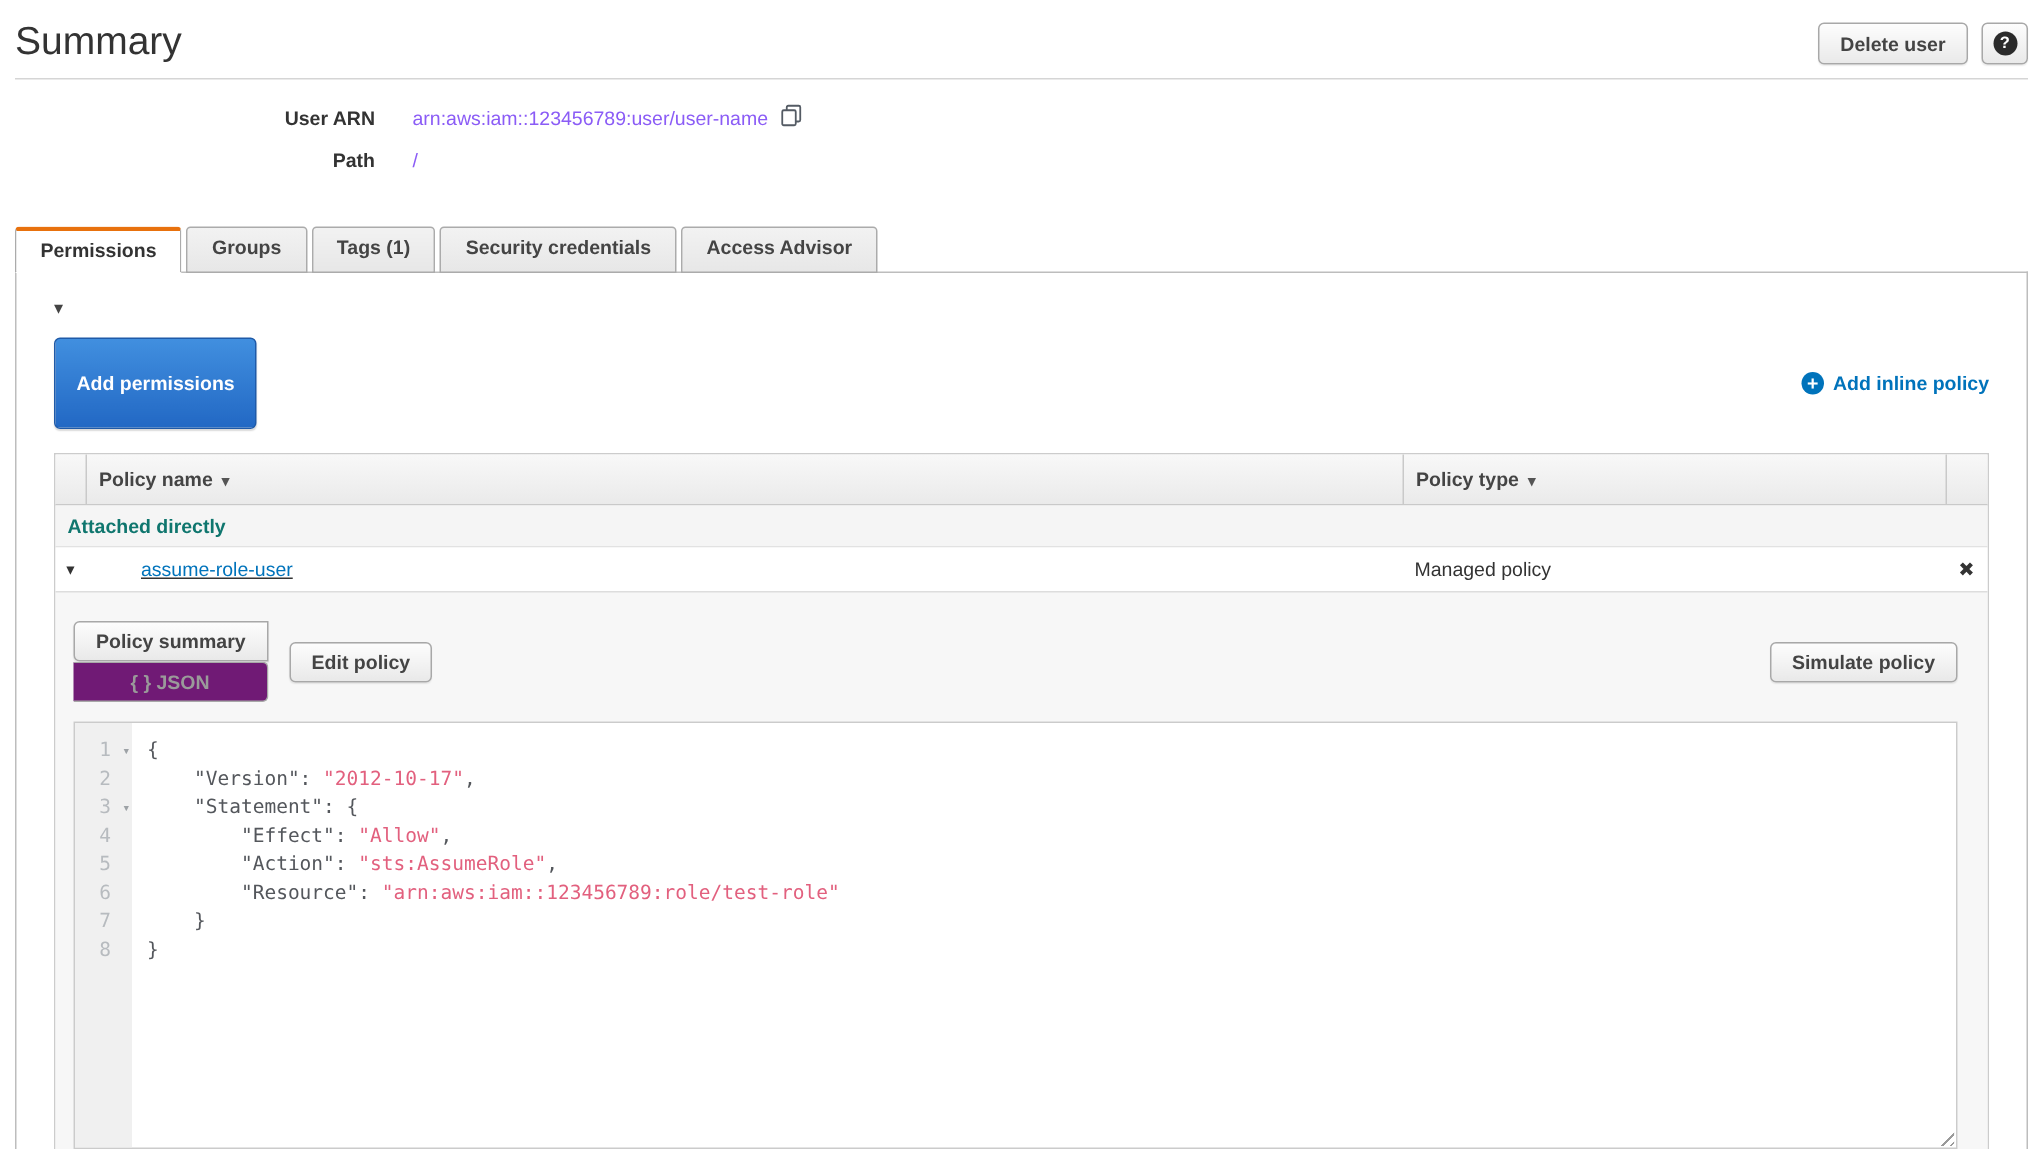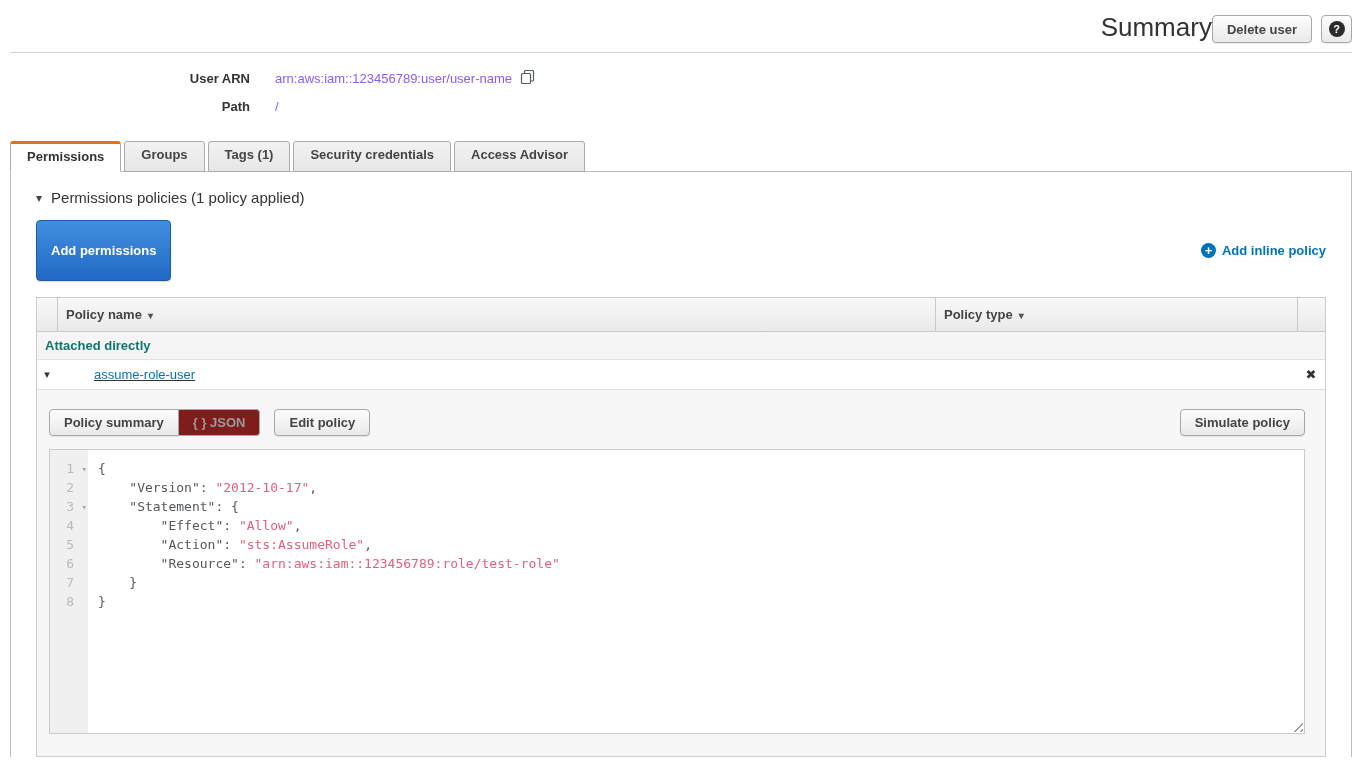--- a/index.html
+++ b/index.html
@@ -1,40 +1,40 @@
 <!DOCTYPE html>
 <html><head>
 <meta charset="utf-8">
 <style>
   * { box-sizing: border-box; }
   body { margin:0; background:#fff; color:#333; font-family:"Liberation Sans",sans-serif; font-size:13px; }
   .page { padding:0 10px; }
 
   
-  .page-header { display:flex; justify-content:flex-end; align-items:flex-start; padding-top:12px; }
+  .page-header { display:flex; justify-content:space-between; align-items:flex-start; padding-top:12px; }
   .page-title { font-size:26px; font-weight:400; margin:0; color:#333; }
   .header-actions { display:flex; gap:9px; padding-top:3px; }
   .btn { display:inline-flex; align-items:center; justify-content:center;
          background:linear-gradient(#fdfdfd,#e9e9e9); border:1px solid #a8a8a8; border-radius:4px;
          color:#444; font-weight:bold; font-size:13px; font-family:inherit;
          padding:5px 14px; cursor:pointer; box-shadow:0 1px 1px rgba(0,0,0,.08); }
   .btn-help { width:31px; padding:5px 0; }
   .help-circle { width:16px; height:16px; border-radius:50%; background:#2b2b2b; color:#fff;
                  font-size:11px; font-weight:bold; display:flex; align-items:center; justify-content:center; }
   .divider { border-bottom:1px solid #d5d5d5; margin-top:9px; }
 
   
   .details { margin-top:16px; }
   .detail-row { display:flex; align-items:center; margin-bottom:11px; }
   .detail-label { width:240px; text-align:right; font-weight:bold; margin-right:25px; flex:none; }
   .detail-value { color:#8b5cf6; }
   .copy-btn { background:none; border:none; padding:0; margin-left:8px; cursor:pointer; display:inline-flex; }
 
   
-  .tabs { display:flex; gap:3px; margin-top:27px; margin-bottom:-1px; position:relative; z-index:2; }
+  .tabs { display:flex; gap:3px; margin-top:37px; margin-bottom:-1px; position:relative; z-index:2; }
   .tab { background:linear-gradient(#f2f2f2,#e7e7e7); border:1px solid #ababab; border-radius:3px 3px 0 0;
          padding:5px 16px 6px; font-weight:bold; color:#444; cursor:pointer; }
   .tab.active { background:#fff; border-top:3px solid #e8710d; border-bottom:1px solid #fff;
                 padding:5px 16px 7px; color:#333; }
 
   
   .tab-content { border:1px solid #bdbdbd; border-bottom:none; min-height:577px; padding:0 25px; background:#fff; }
   .section-header { margin-top:17px; display:flex; align-items:center; gap:9px; font-size:15px; color:#333; cursor:pointer; }
   .tri { font-size:12px; color:#444; line-height:1; }
   .actions-row { display:flex; justify-content:space-between; align-items:center; margin-top:14px; }
@@ -61,23 +61,23 @@
   .policy-row .cell-expand { width:20px; flex:none; text-align:center; cursor:pointer; color:#333; font-size:11px; }
   .policy-row .cell-name { flex:1; padding-left:37px;text-decoration:underline; }
   .policy-row .cell-type { width:362px; flex:none; padding-left:8px; color:#333; }
   .policy-row .cell-action { width:28px; flex:none; text-align:center; }
   .policy-link { color:#0073bb; text-decoration:none; cursor:pointer; }
   .remove-x { color:#333; font-size:13px; cursor:pointer; line-height:1; }
 
   
   .detail-panel { background:#f7f7f7; border-top:1px solid #ddd; padding:19px 20px 22px 12px; }
   .detail-buttons { display:flex; align-items:center; }
-  .btn-group { display:flex; }
+  .btn-group { display:flex;flex-direction:column; }
   .btn-group .btn:first-child { border-radius:4px 0 0 4px; }
-  .btn-group .btn.pressed { border-radius:0 4px 4px 0; border-left:none; color:#9a9a9a; background:#7f1d1d; box-shadow:none; }
+  .btn-group .btn.pressed { border-radius:0 4px 4px 0; border-left:none; color:#9a9a9a; background:#701a75; box-shadow:none; }
   .gap-left { margin-left:14px; }
   .push-right { margin-left:auto; }
 
   
   .editor { margin-top:13px; height:285px; background:#fff; border:1px solid #cbcbcb; display:flex;
             position:relative; overflow:hidden; font-family:"DejaVu Sans Mono",monospace; font-size:13px; line-height:19px; }
   .gutter { width:38px; flex:none; background:#f0f0f0; color:#b7bbbf; text-align:right; padding-top:9px; }
   .gutter-cell { position:relative; height:19px; padding-right:14px; }
   .fold { position:absolute; right:1px; top:1px; font-size:9px; color:#9da2a6; cursor:pointer; }
   .code { padding:9px 0 0 10px; color:#54575c; flex:1; }
@@ -127,21 +127,20 @@
     <div class="tab">Groups</div>
     <div class="tab">Tags (1)</div>
     <div class="tab">Security credentials</div>
     <div class="tab">Access Advisor</div>
   </div>
 
   <div class="tab-content">
 
     <div class="section-header">
       <span class="tri">▾</span>
-      <span>Permissions policies (1 policy applied)</span>
     </div>
 
     <div class="actions-row">
       <button class="btn-primary">Add permissions</button>
       <a class="inline-link">
         <span class="plus-circle">+</span>
         <span>Add inline policy</span>
       </a>
     </div>
 
@@ -159,20 +158,21 @@
 
       <div class="group-row">Attached directly</div>
 
       <div class="policy-row">
         <div class="cell-expand">
           <span>▾</span>
         </div>
         <div class="cell-name">
           <a class="policy-link">assume-role-user</a>
         </div>
+        <div class="cell-type">Managed policy</div>
         <div class="cell-action">
           <span class="remove-x">✖</span>
         </div>
       </div>
 
       <div class="detail-panel">
         <div class="detail-buttons">
           <div class="btn-group">
             <button class="btn">Policy summary</button>
             <button class="btn pressed">{ } JSON</button>

